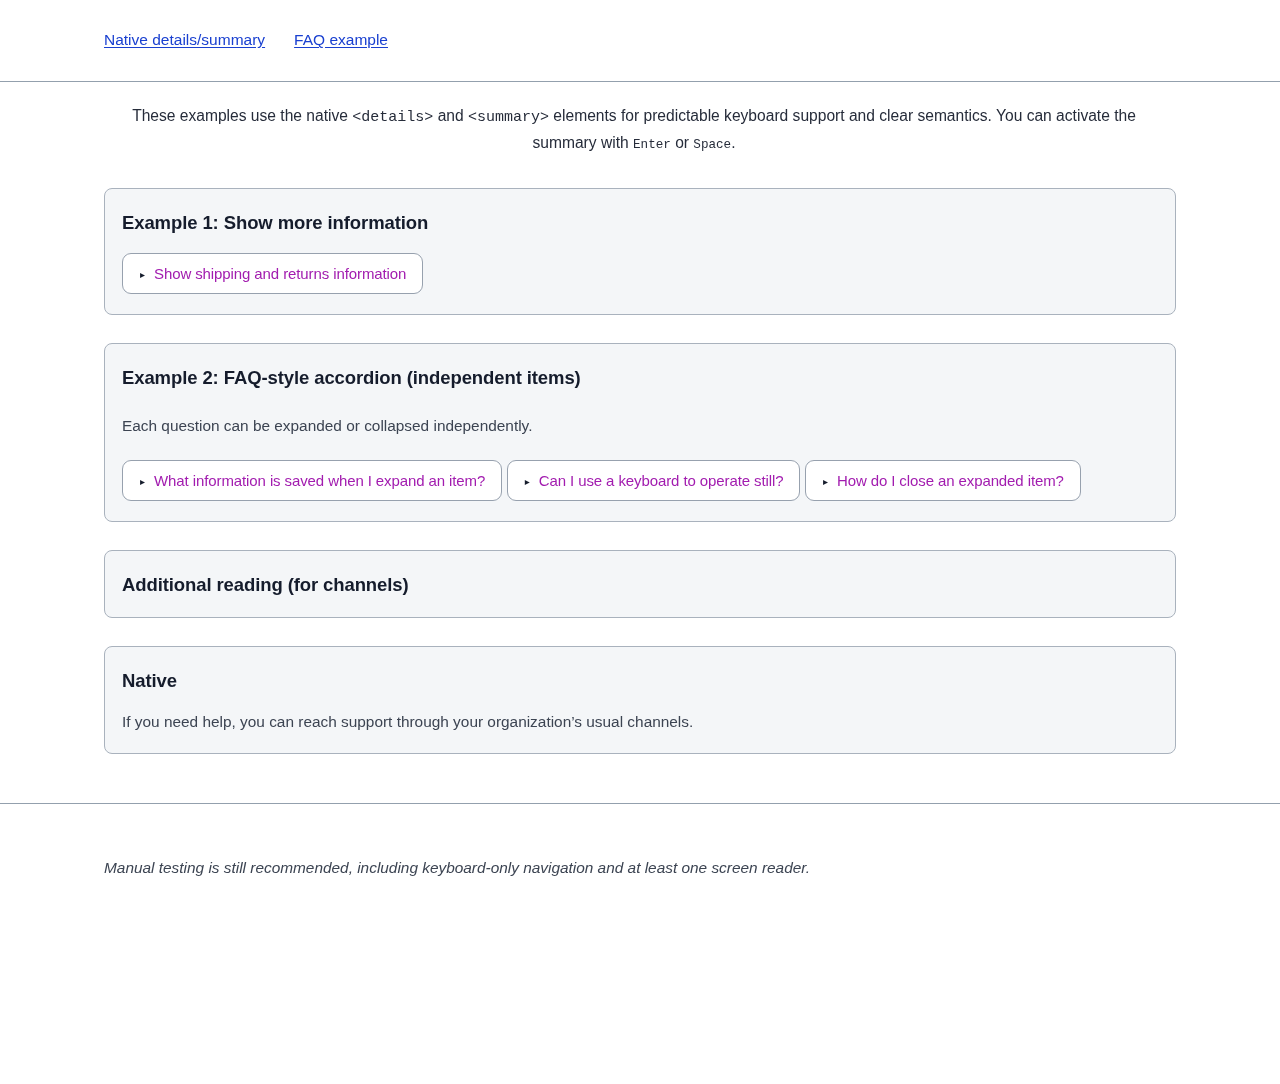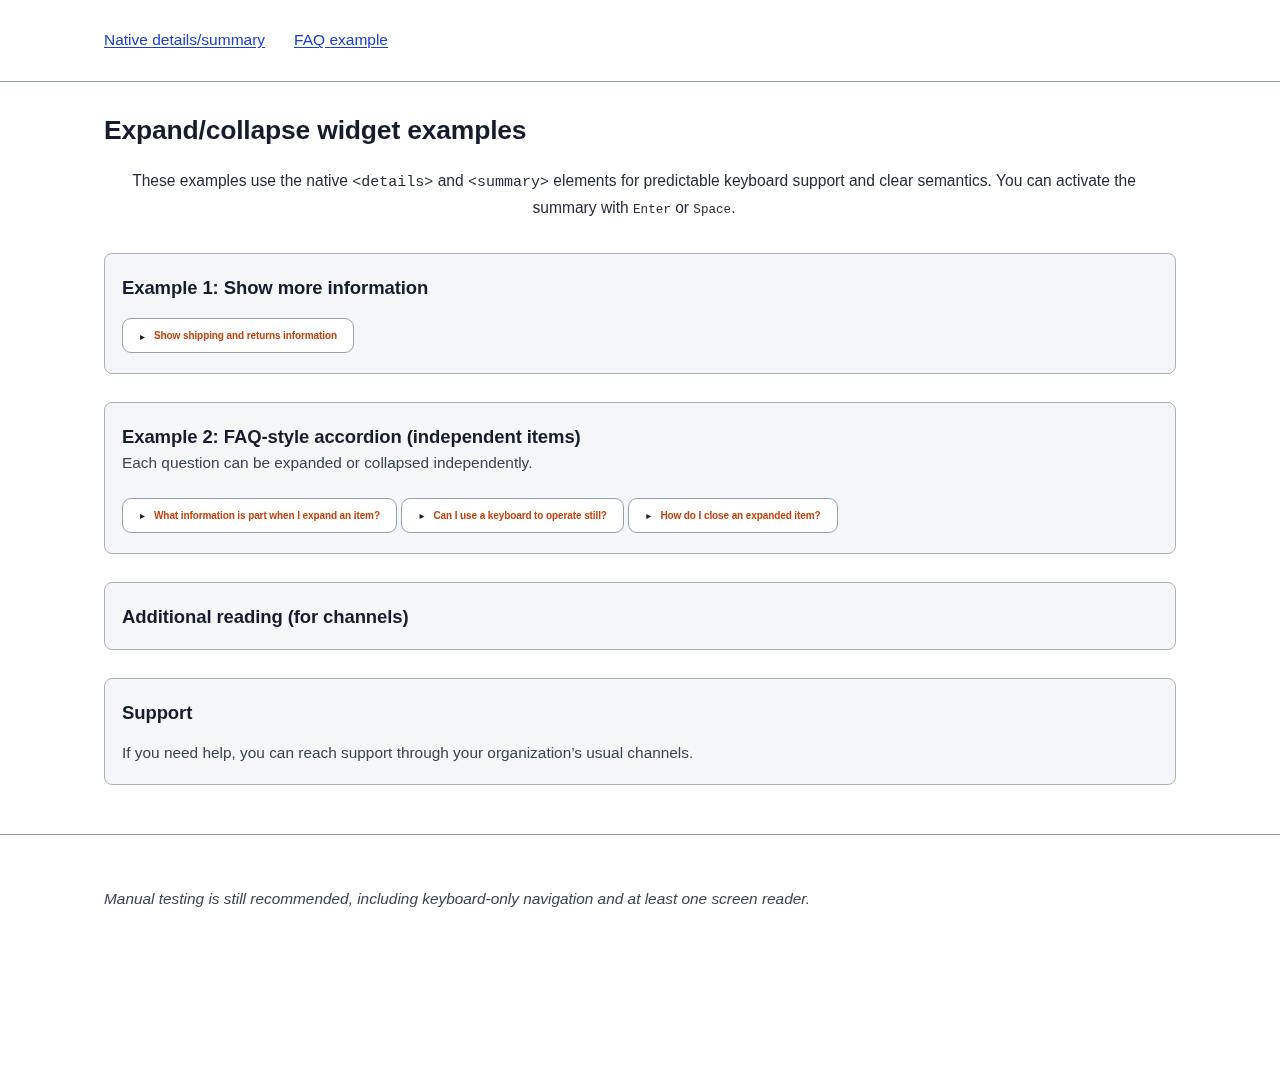--- a/index.html
+++ b/index.html
@@ -90,21 +90,21 @@
     margin: 4px 0 0 0;
     line-height: 1.3;
     letter-spacing: -0.1px;
   }
   .card p.card-text {
     font-size: 15.4px;
     line-height: 1.45;
     color: #3c4452;
     margin: 17px 0 0 0;
   }
-  .card p.card-text.tight { margin-top: 3px; }
+  .card p.card-text.tight { margin-top: 25px; }
 
   
   .details-list { margin-top: 16px; }
   .details-list .disclosure + .disclosure { margin-top: 7px; }
 
   .disclosure {
     display: inline-block;
     background: #ffffff;
     border: 1px solid #97a1ae;
     border-radius: 9px;
@@ -118,23 +118,23 @@
     cursor: pointer;
     user-select: none;
   }
   .marker {
     font-size: 10px;
     line-height: 1;
     color: #151c2c;
     transform: translateY(0.5px);
   }
   .summary-label {
-    font-size: 10px;
-    font-weight: bold;
-    color: #c2410c;
+    font-size: 15px;
+    font-weight: normal;
+    color: #a21caf;
     white-space: nowrap;
     letter-spacing: -0.1px;
   }
   .example1-details { margin-top: 18px; }
 
   
   .footer {
     margin-top: 49px;
     border-top: 1px solid #93a0ad;
     padding: 0 104px;
@@ -153,21 +153,20 @@
 
 <header class="topnav">
   <nav class="topnav-links">
     <a class="nav-link" href="#">Native details/summary</a>
     <a class="nav-link" href="#">FAQ example</a>
   </nav>
 </header>
 
 <main class="main">
 
-  <h1 class="page-title">Expand/collapse widget examples</h1>
 
   <p class="intro"><span>These examples use the native </span><code class="mono">&lt;details&gt;</code><span> and </span><code class="mono">&lt;summary&gt;</code><span> elements for predictable keyboard support and clear semantics. You can activate the summary with </span><kbd class="kbd">Enter</kbd><span> or </span><kbd class="kbd">Space</kbd><span>.</span></p>
 
   <section class="card card-first">
     <h2>Example 1: Show more information</h2>
     <div class="example1-details">
       <div class="disclosure">
         <div class="summary">
           <span class="marker">▸</span>
           <span class="summary-label">Show shipping and returns information</span>
@@ -176,21 +175,21 @@
     </div>
   </section>
 
   <section class="card">
     <h2>Example 2: FAQ-style accordion (independent items)</h2>
     <p class="card-text tight">Each question can be expanded or collapsed independently.</p>
     <div class="details-list">
       <div class="disclosure">
         <div class="summary">
           <span class="marker">▸</span>
-          <span class="summary-label">What information is part when I expand an item?</span>
+          <span class="summary-label">What information is saved when I expand an item?</span>
         </div>
       </div>
       <div class="disclosure">
         <div class="summary">
           <span class="marker">▸</span>
           <span class="summary-label">Can I use a keyboard to operate still?</span>
         </div>
       </div>
       <div class="disclosure">
         <div class="summary">
@@ -199,21 +198,21 @@
         </div>
       </div>
     </div>
   </section>
 
   <section class="card">
     <h2>Additional reading (for channels)</h2>
   </section>
 
   <section class="card">
-    <h2>Support</h2>
+    <h2>Native</h2>
     <p class="card-text">If you need help, you can reach support through your organization’s usual channels.</p>
   </section>
 
 </main>
 
 <footer class="footer">
   <p class="footer-text">Manual testing is still recommended, including keyboard-only navigation and at least one screen reader.</p>
 </footer>
 
 </body></html>

